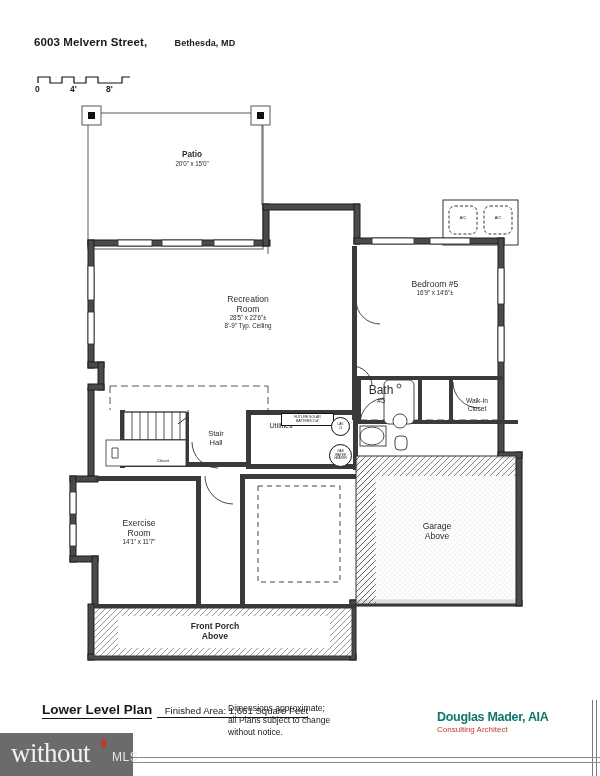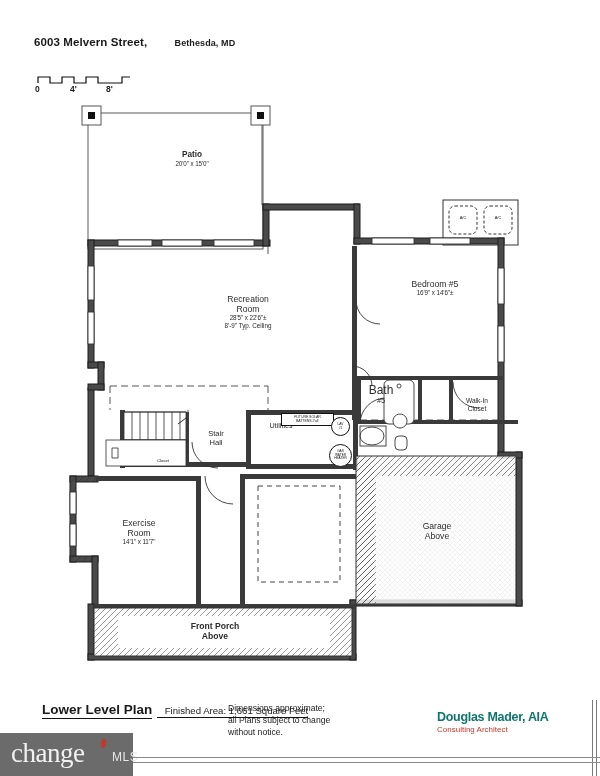--- a/index.html
+++ b/index.html
@@ -367,20 +367,20 @@
 
   <div class="sig">
     <div class="nm" style="color:#0f766e;">Douglas Mader, AIA</div>
     <div class="sub" style="color:#c0392b;">Consulting Architect</div>
   </div>
 
   <div class="vrule"></div>
   <div class="vrule2"></div>
 
   <div class="mls">
-    <span class="b">change</span>
+    <span class="b">without</span>
     <span class="dot"></span>
     <span class="m">MLS</span>
   </div>
   <div class="mlsline"></div>
   <div class="mlsline2"></div>
 
 </div>
 
 </body></html>

